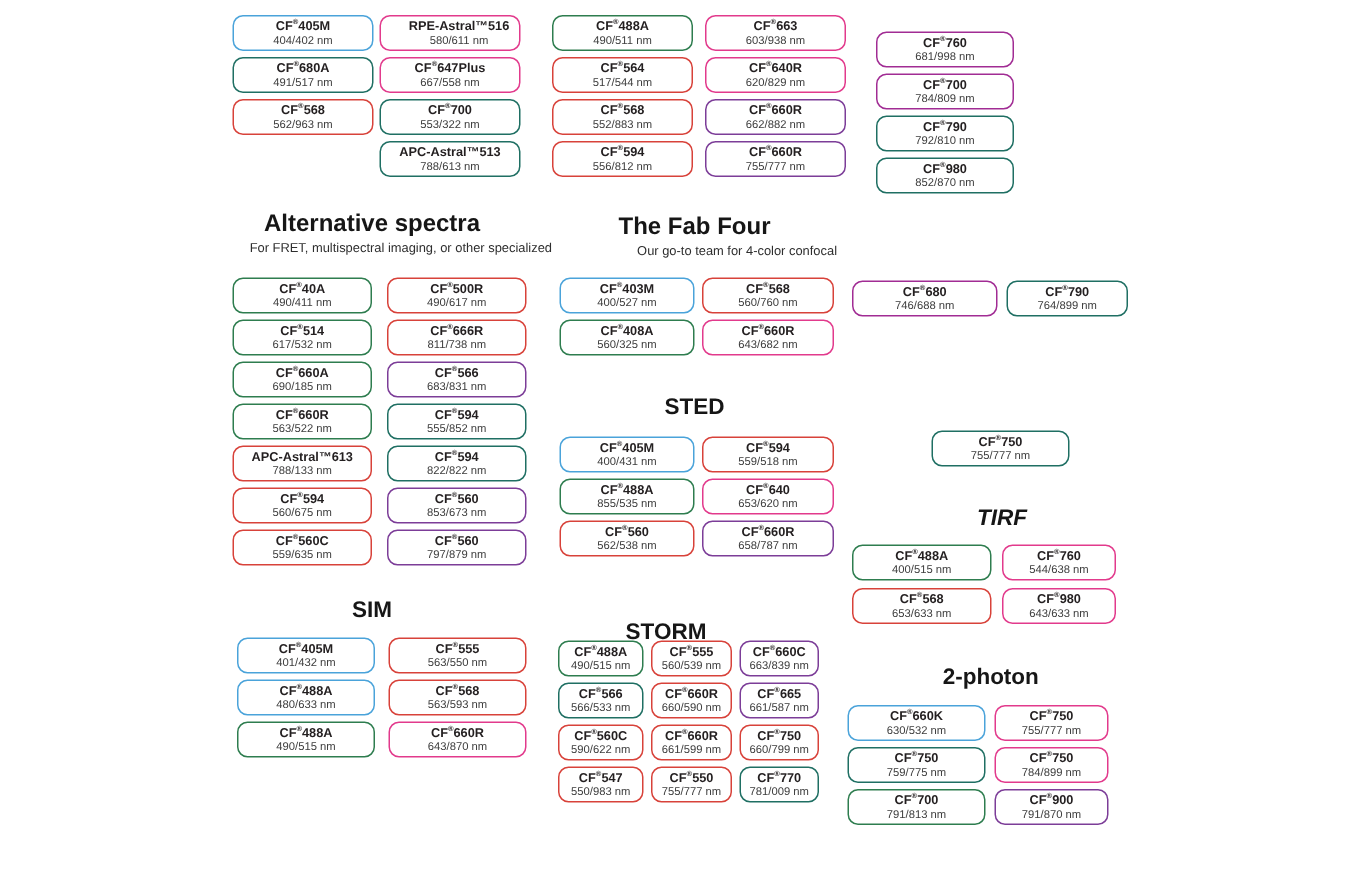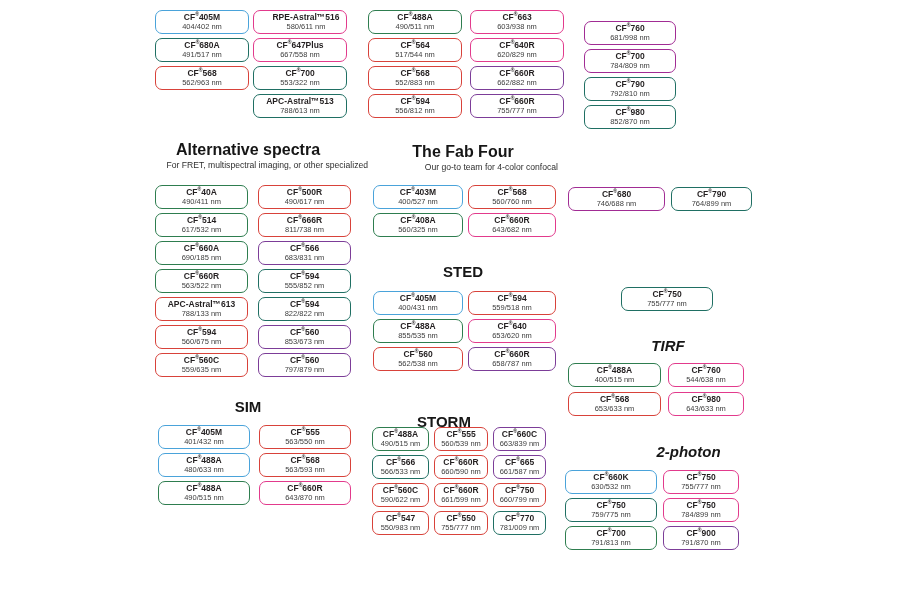--- a/index.html
+++ b/index.html
@@ -36,21 +36,21 @@
   .hdr .t{font-weight:bold;font-size:16px;}
   .hdr .t2{font-weight:bold;font-size:15px;}
   .hdr .s{font-size:8.6px;color:#2e2e2e;margin-top:1px;text-align:right;}
   #alt-hdr {left:128px;top:141px;width:240px;}
   #fab-hdr {left:368px;top:143px;width:190px;}
   #sted-hdr{left:368px;top:263px;width:190px;}
   #sim-hdr {left:148px;top:398px;width:200px;}
   #storm-hdr{left:349px;top:398px;width:190px;margin-top:15px;}
   #pa-hdr  {left:588px;top:240px;width:160px;line-height:19px;}
   #tirf-hdr{left:588px;top:337px;width:160px;font-style:italic;}
-  #tp-hdr  {left:606px;top:443px;width:165px;font-style:italic;}
+  #tp-hdr  {left:578px;top:443px;width:165px;}
 </style>
 </head>
 <body>
 
 <div id="canvas">
 
   <div id="top-c1" class="grid">
       <div class="chip" style="border-color: rgb(74, 163, 218);">
         <div class="dye-name">CF<sup class="reg">®</sup>405M</div>
         <div class="dye-value">404/402 nm</div>

